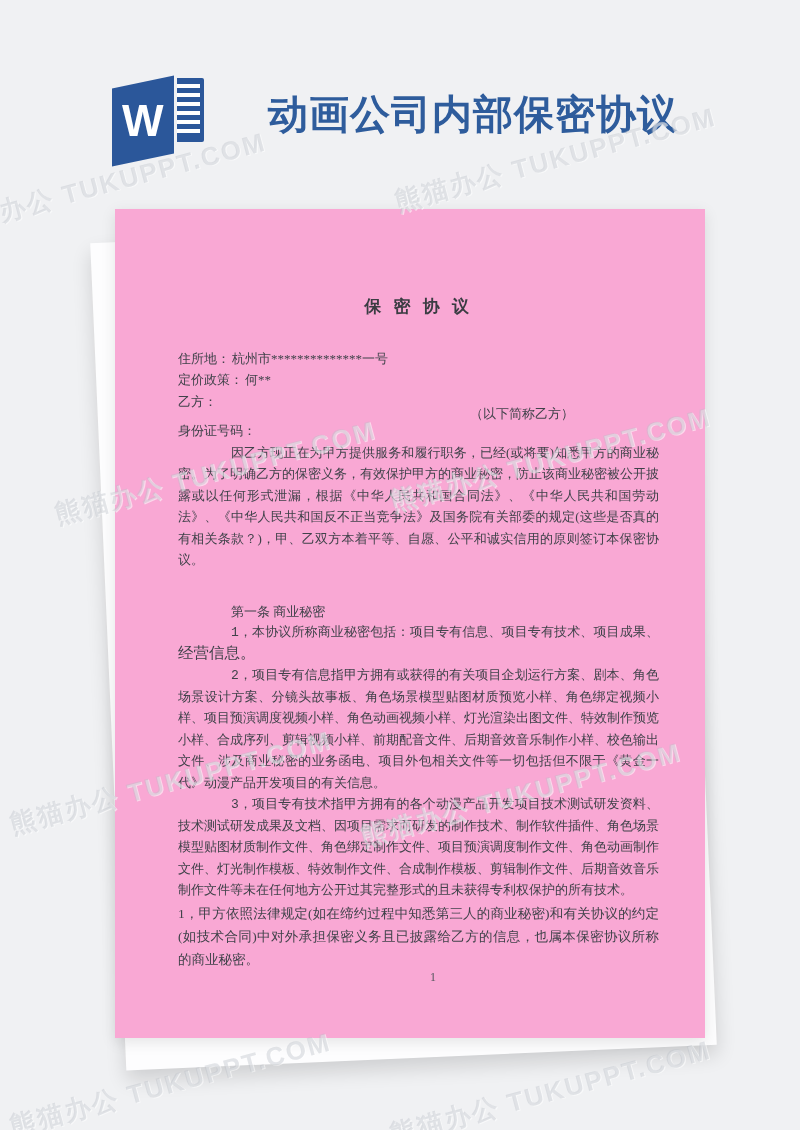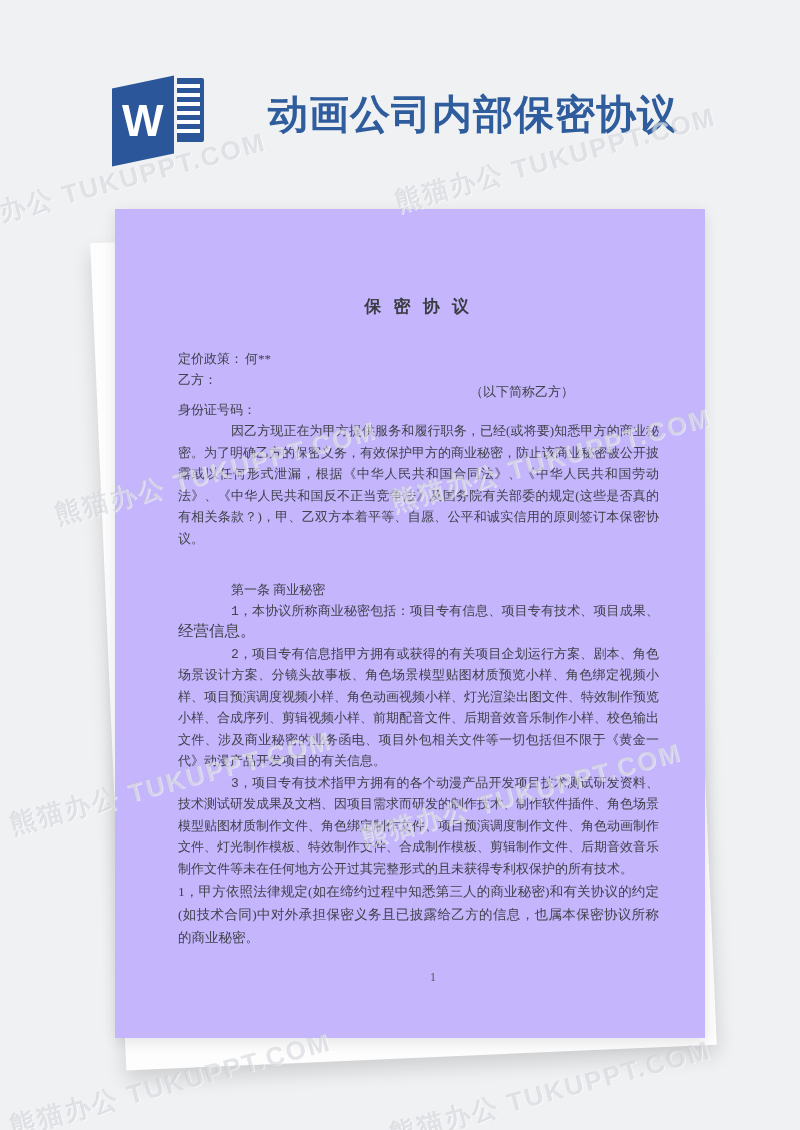--- a/index.html
+++ b/index.html
@@ -23,21 +23,21 @@
     position:absolute;left:268px;top:90px;width:480px;
     font-family:"Liberation Sans",sans-serif;font-weight:600;
     font-size:40px;line-height:48px;letter-spacing:1px;color:#2e5c9c;white-space:nowrap;}
   
   .paper-back{
     position:absolute;left:108px;top:230px;width:591px;height:828px;
     background:#fdfdfe;transform:rotate(-2.5deg);
     box-shadow:0 10px 20px rgba(0,0,0,0.14);z-index:1;}
   .paper{
     position:absolute;left:115px;top:209px;width:590px;height:829px;
-    background:#c4b5fd;box-shadow:0 4px 14px rgba(0,0,0,0.10);
+    background:#f9a8d4;box-shadow:0 4px 14px rgba(0,0,0,0.10);
     z-index:2;padding:0;}
   .paper-inner{position:absolute;left:63px;right:46px;top:0;bottom:0;
     color:#40424a;font-size:13px;line-height:21.5px;}
   
   .doc-title{margin-top:87px;text-align:center;font-size:17px;font-weight:600;
     letter-spacing:4px;color:#3a3c42;}
   .party-block{margin-top:30px;}
   .party-line{position:relative;height:21.5px;white-space:nowrap;}
   .party-line .val{margin-left:12px;}
   .party-line .val2{margin-left:2px;}
@@ -85,20 +85,23 @@
 
   <div class="paper-back"></div>
 
   <div class="paper">
     <div class="paper-inner">
 
       <div class="doc-title">保 密 协 议</div>
 
       <div class="party-block">
         <div class="party-line">
+          <span>住所地：</span><span class="val2">杭州市**************一号</span>
+        </div>
+        <div class="party-line">
           <span>定价政策：</span><span class="val2">何**</span>
         </div>
         <div class="party-line">
           <span>乙方：</span>
           <span class="suffix-b">（以下简称乙方）</span>
         </div>
       </div>
 
       <div class="id-line">身份证号码：</div>
 

